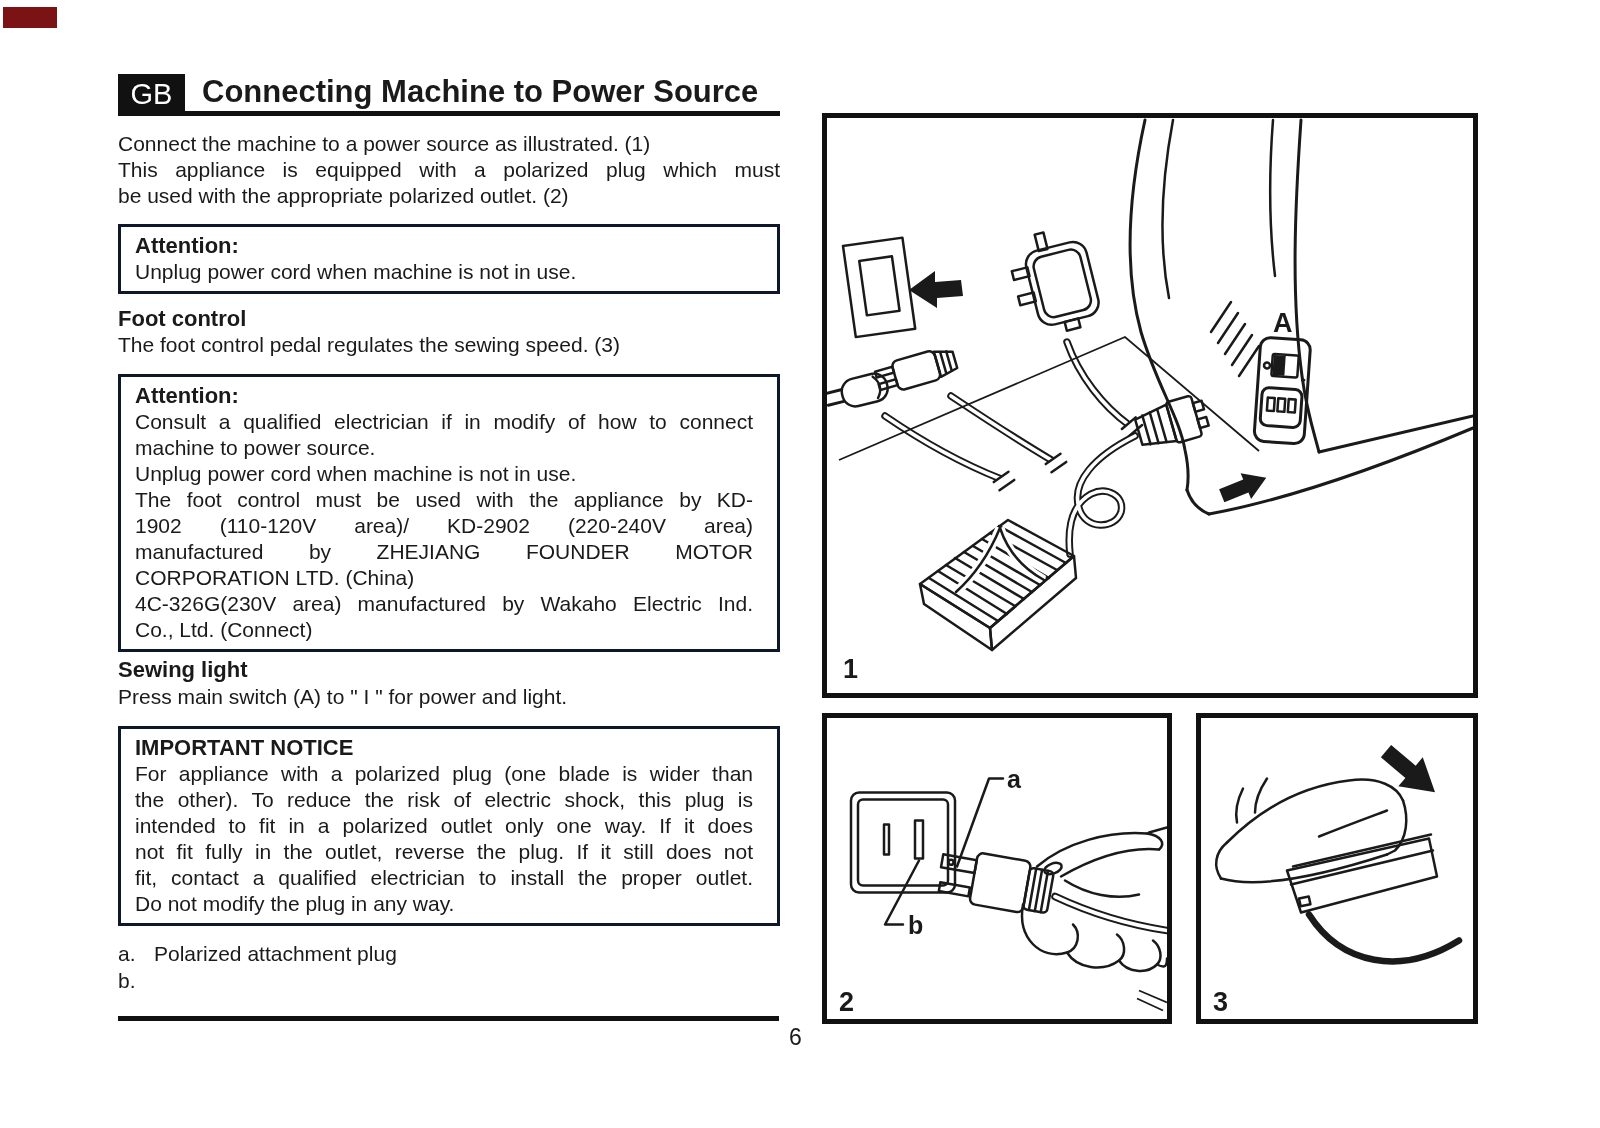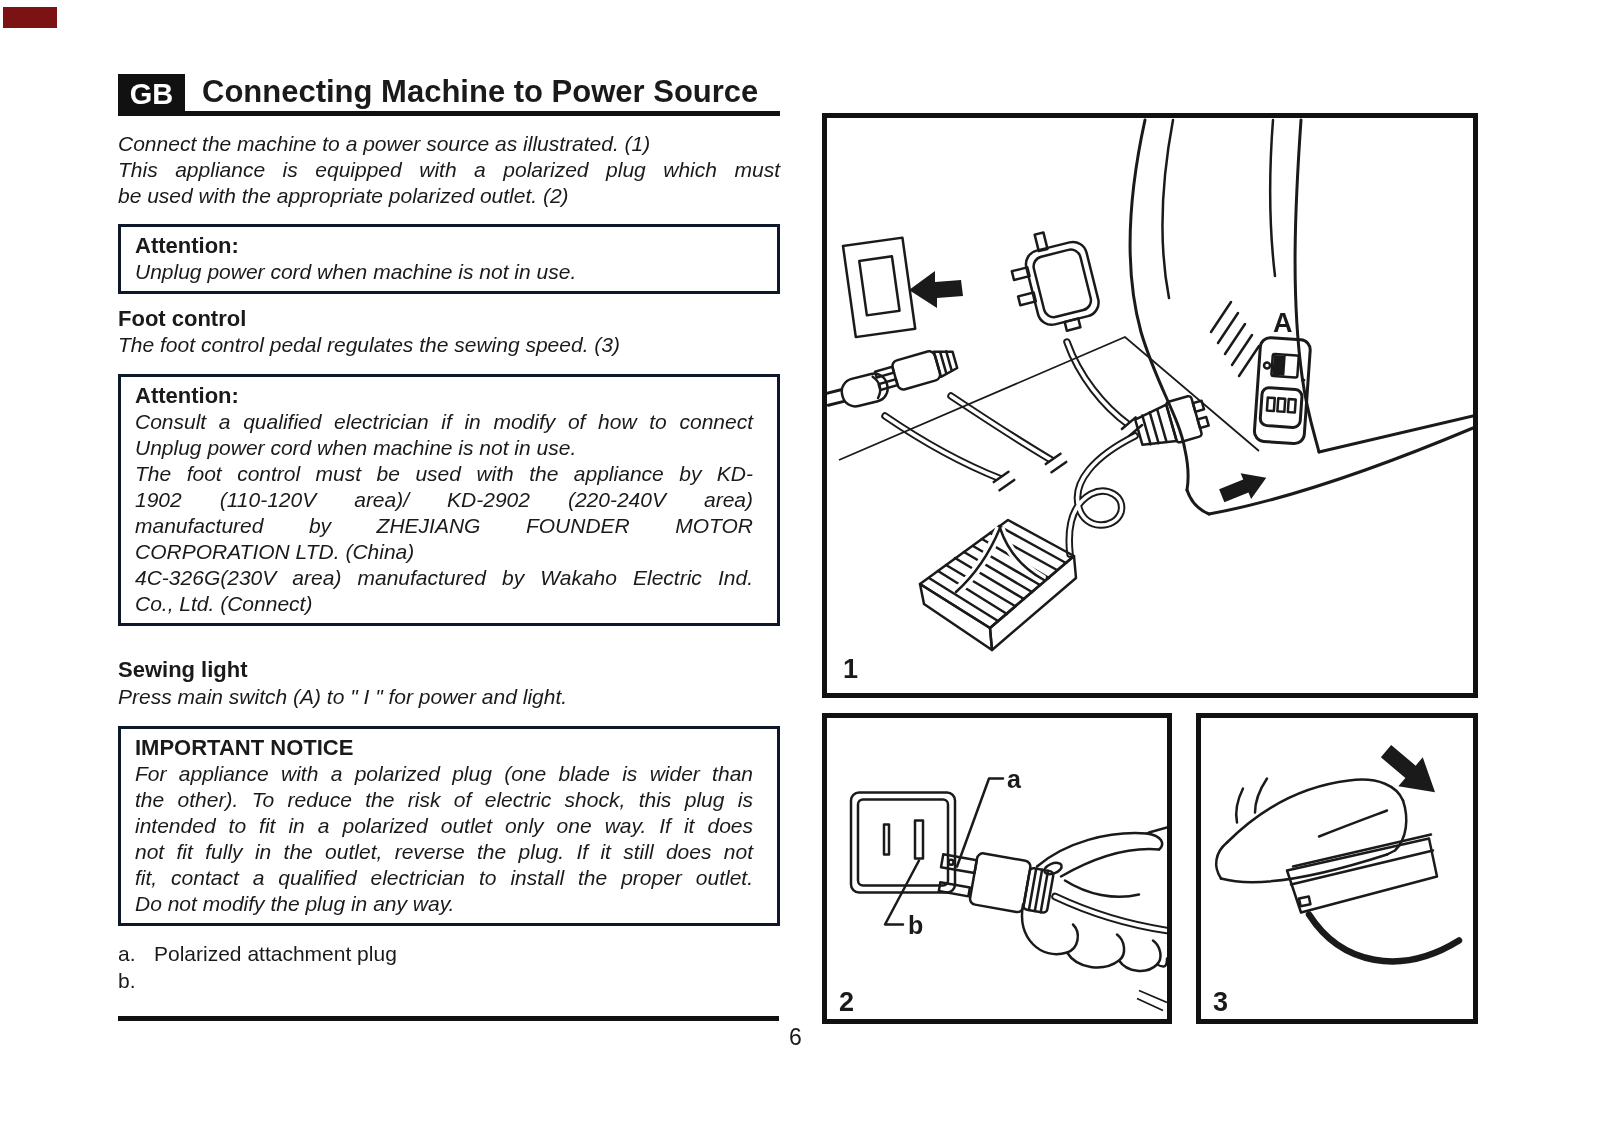--- a/index.html
+++ b/index.html
@@ -1,24 +1,24 @@
 <!DOCTYPE html>
 <html><head>
 <meta charset="utf-8">
 <style>
   html,body{margin:0;padding:0;background:#e8e8e8;}
   .page{position:relative;width:1600px;height:1128px;background:#ffffff;
         font-family:"Liberation Sans",sans-serif;color:#1a1a1a;overflow:hidden;}
   .abs{position:absolute;}
   .red-mark{position:absolute;left:3px;top:7px;width:54px;height:21px;background:#7b1315;}
   .gb-badge{position:absolute;left:118px;top:74px;width:67px;height:40px;background:#111;
-            color:#fff;font-weight:bold;font-size:29px;display:flex;align-items:center;justify-content:center;}
+            color:#fff;font-weight:normal;font-size:29px;display:flex;align-items:center;justify-content:center;}
   .title{position:absolute;left:202px;top:74px;width:600px;font-size:31px;font-weight:bold;white-space:nowrap;}
   .title-rule{position:absolute;left:118px;top:111px;width:662px;height:5px;background:#111;}
-  .tl{font-size:21px;line-height:26px;font-style:italic;}
+  .tl{font-size:21px;line-height:26px;}
   .j{text-align:justify;text-align-last:justify;}
   .hd{font-size:22px;font-weight:bold;line-height:26px;}
   .box{position:absolute;left:118px;width:662px;border:3px solid #0f172a;box-sizing:border-box;
        padding:6px 24px 6px 14px;}
   .intro{position:absolute;left:118px;top:131px;width:662px;}
   .legend-row{position:absolute;left:118px;width:662px;display:flex;font-size:21px;line-height:26px;}
   .legend-key{width:36px;flex:0 0 36px;}
   .bottom-rule{position:absolute;left:118px;top:1016px;width:661px;height:5px;background:#111;}
   .page-num{position:absolute;left:789px;top:1024px;font-size:23px;}
   .panel{position:absolute;border:5px solid #111;box-sizing:border-box;background:#fff;}
@@ -56,20 +56,21 @@
     <div class="hd">Attention:</div>
     <div class="tl">Unplug power cord when machine is not in use.</div>
   </div>
 
   <div class="abs hd" style="left:118px;top:306px;">Foot control</div>
   <div class="abs tl" style="left:118px;top:332px;width:662px;">The foot control pedal regulates the sewing speed. (3)</div>
 
   <div class="box" style="top:374px;">
     <div class="hd">Attention:</div>
     <div class="tl j">Consult a qualified electrician if in modify of how to connect</div>
+    <div class="tl">machine to power source.</div>
     <div class="tl">Unplug power cord when machine is not in use.</div>
     <div class="tl j">The foot control must be used with the appliance by KD-</div>
     <div class="tl j">1902 (110-120V area)/ KD-2902 (220-240V area)</div>
     <div class="tl j">manufactured by ZHEJIANG FOUNDER MOTOR</div>
     <div class="tl">CORPORATION LTD. (China)</div>
     <div class="tl j">4C-326G(230V area) manufactured by Wakaho Electric Ind.</div>
     <div class="tl">Co., Ltd. (Connect)</div>
   </div>
 
   <div class="abs hd" style="left:118px;top:657px;">Sewing light</div>

